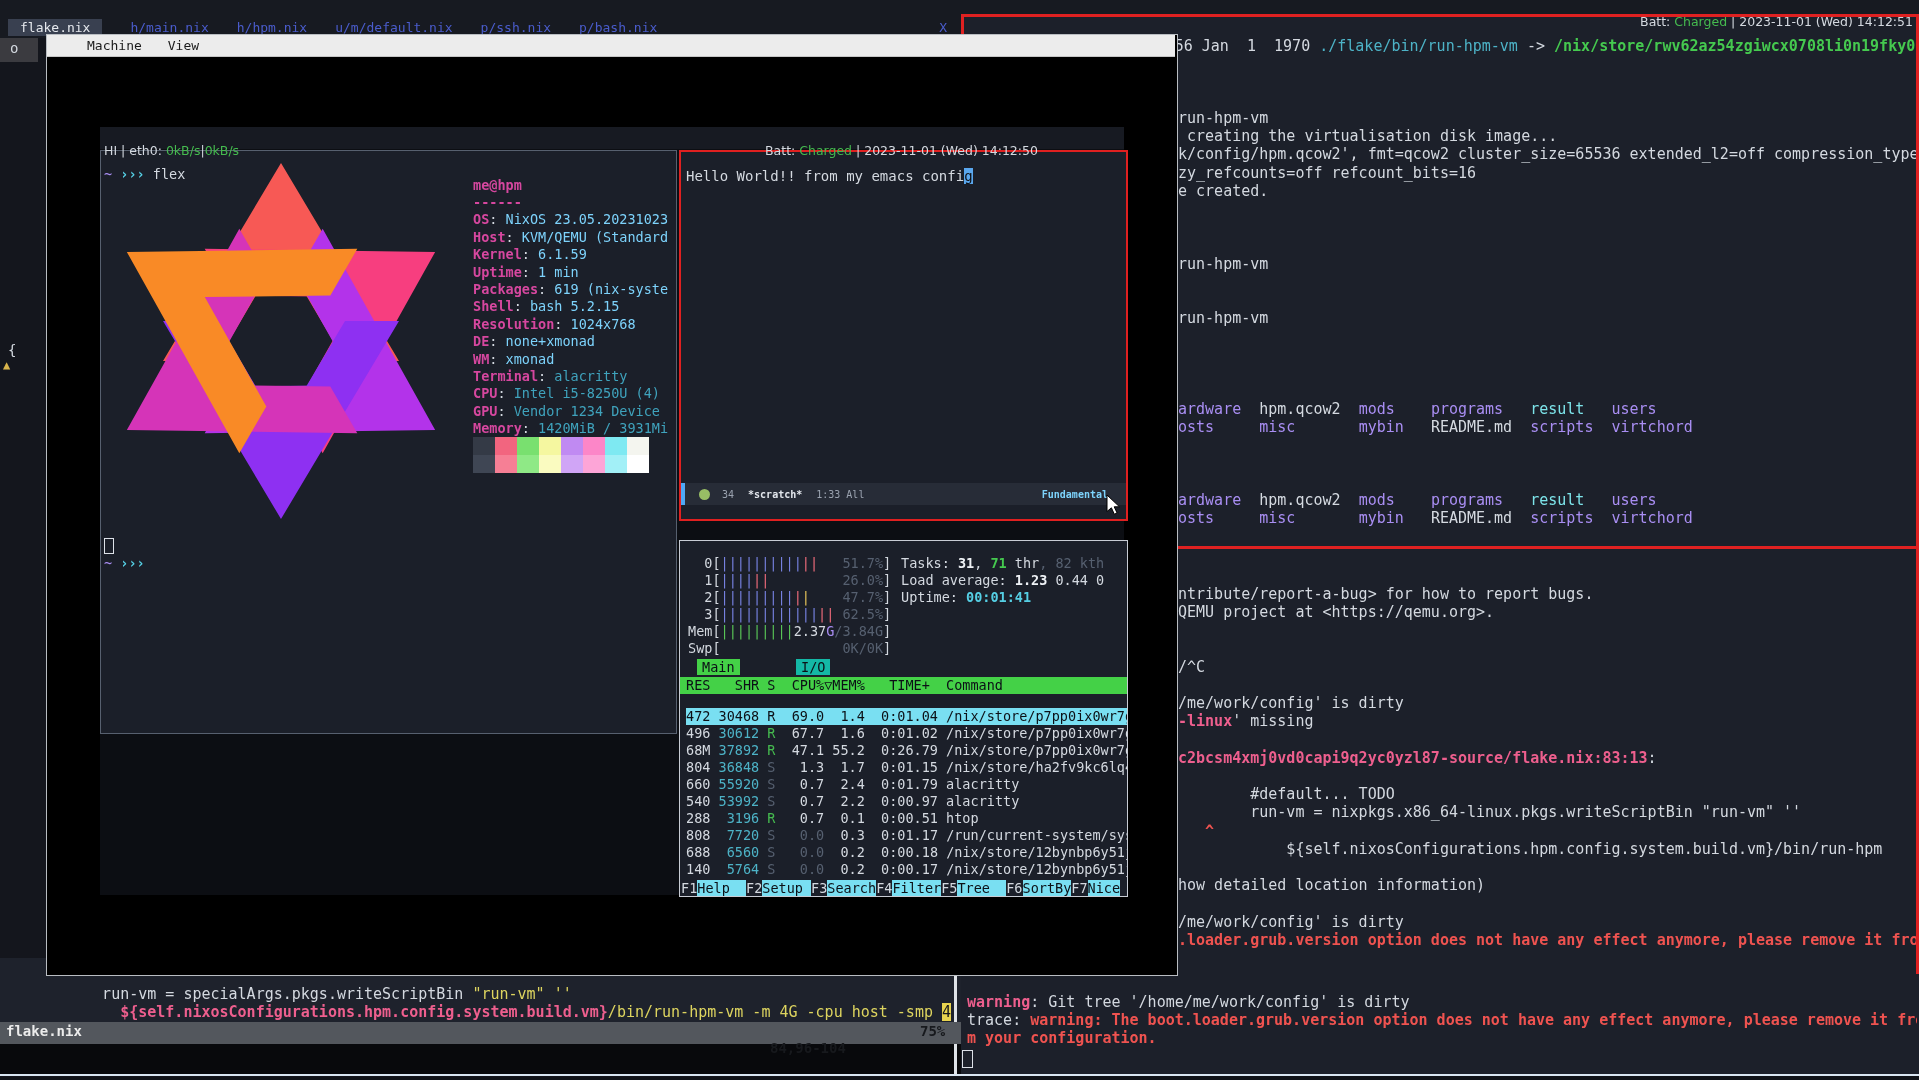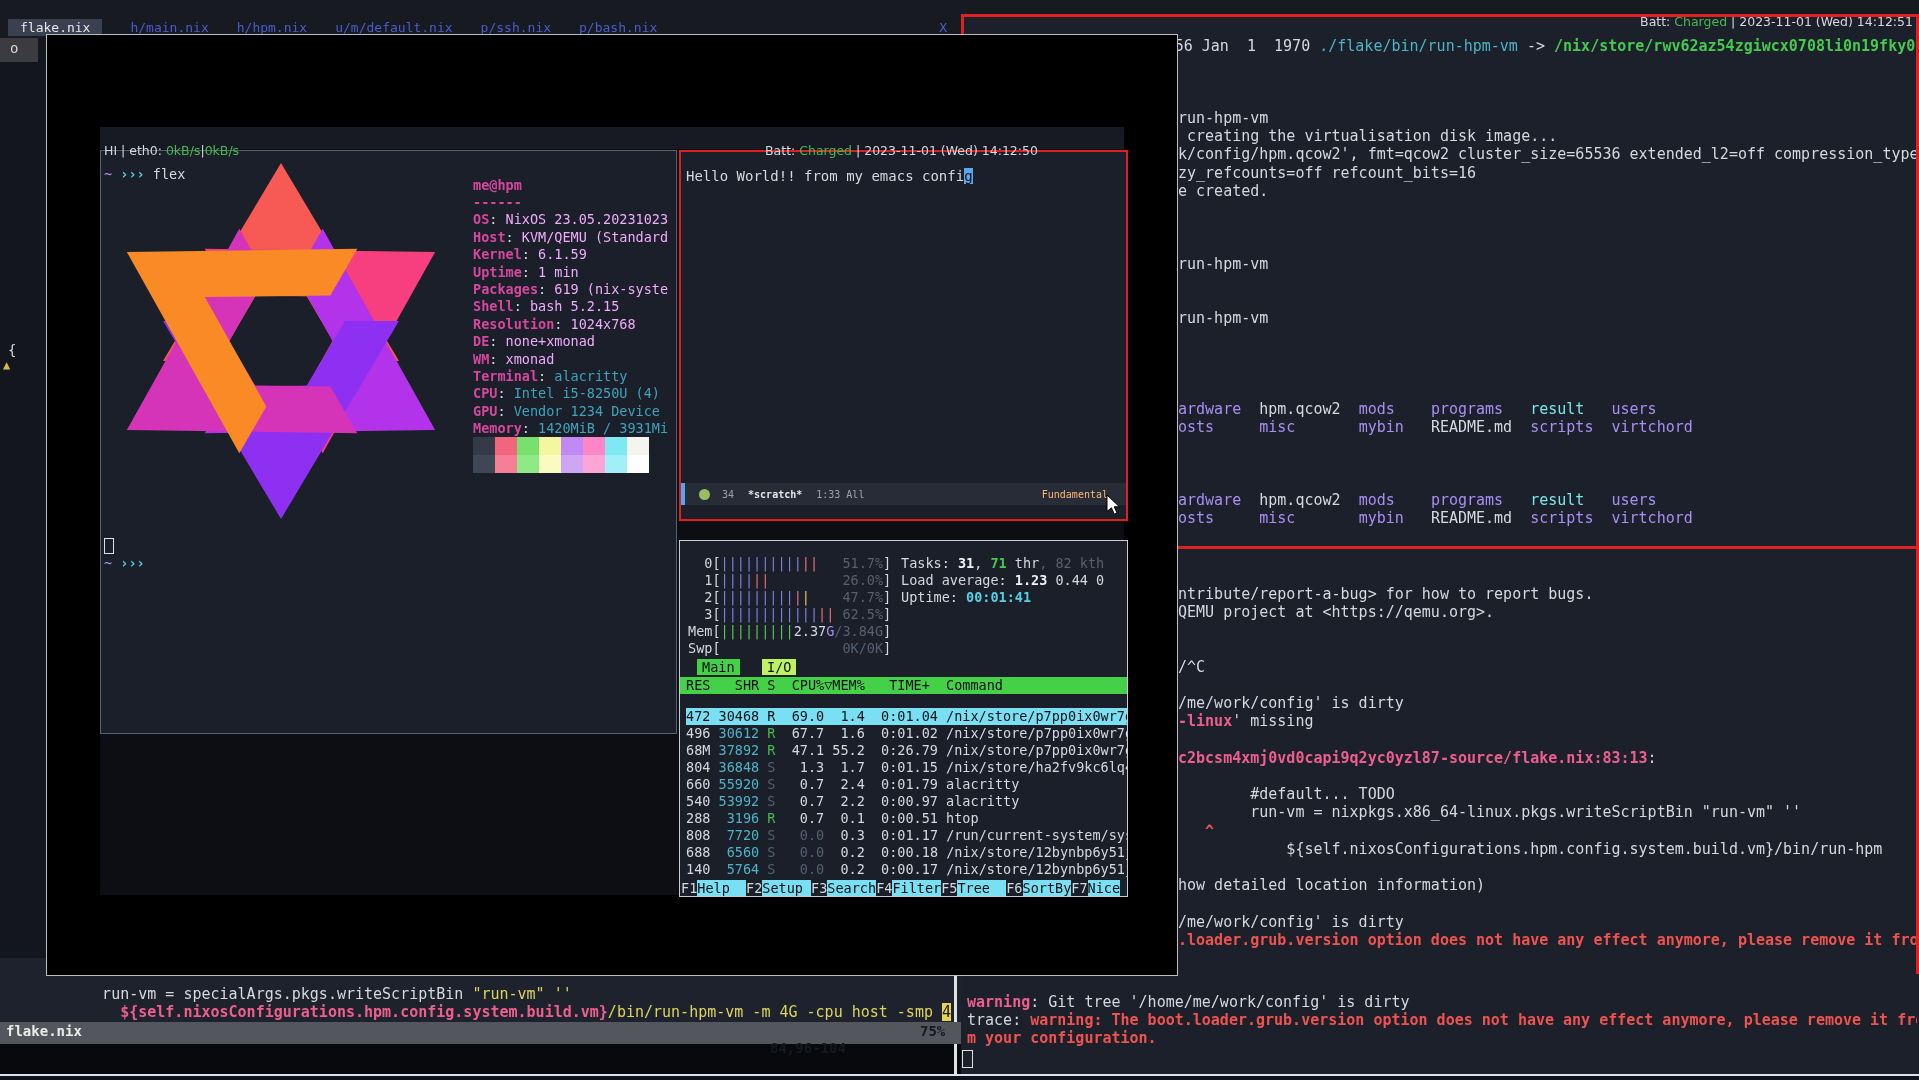--- a/index.html
+++ b/index.html
@@ -10,21 +10,21 @@
   
   .c-w{color:#d4d9e0}.c-wB{color:#eef1f5;font-weight:bold}
   .c-dim{color:#566070}
   .c-grn{color:#45bb4f}.c-grnB{color:#45c94f;font-weight:bold}
   .c-cyn{color:#4db3c7}.c-cynB{color:#55cfe4;font-weight:bold}.c-cynL{color:#7de4ea}
   .c-pur{color:#a98ef3}
   .c-pnk{color:#ee5f8e;font-weight:bold}
   .c-red{color:#ef5350;font-weight:bold}
   .c-yel{color:#ddd45f}
   .c-mag{color:#d6479f;font-weight:bold}
-  .c-mval{color:#f0abfc}.c-tval{color:#3fa3bd}
+  .c-mval{color:#7dd3fc}.c-tval{color:#3fa3bd}
   .c-vcur{background:#e8d34f;color:#16181c}
   .c-fk{background:#79dff2;color:#0c1016}
   .c-ecur{background:#5aa7ee;color:#0d1117}
   
   .lg{position:absolute;white-space:pre;color:#d4d9e0;overflow:hidden;}
   .lg div{min-height:1em;}
   .sel{background:#79dff2;color:#0c1016;display:block;}
   
   #hostbar{left:0;top:0;width:1919px;height:16px;background:#171a21;z-index:2;}
   #g-hostbar-l{left:8px;top:1px;font-size:12.5px;}
@@ -80,27 +80,27 @@
   
   #emacs-win{left:679px;top:150px;width:449px;height:371px;border:2px solid #e02020;background:#1b1f29;box-sizing:border-box;z-index:7;}
   #g-emacs{left:686px;top:154px;width:438px;font-size:14px;z-index:8;}
   #emacs-modeline{left:681px;top:483px;width:445px;height:22px;background:#272c37;z-index:8;
     display:flex;align-items:center;font-size:10px;color:#9ba3b0;}
   #ml-bar{width:4px;height:22px;background:#4fa8f5;}
   #ml-dot{width:11px;height:11px;border-radius:50%;background:#98be65;margin-left:14px;}
   #ml-num{margin-left:12px;}
   #ml-buf{margin-left:14px;color:#e2e6ec;font-weight:bold;}
   #ml-pos{margin-left:14px;}
-  #ml-mode{margin-left:auto;margin-right:18px;color:#fdba74;font-weight:normal;}
+  #ml-mode{margin-left:auto;margin-right:18px;color:#7dd3fc;font-weight:bold;}
   
   #htop-win{left:679px;top:540px;width:449px;height:357px;border:1px solid #c8ccd4;background:#1b1f29;box-sizing:border-box;z-index:7;}
   #g-htop-meters{left:688px;top:541px;width:441px;font-size:13.5px;line-height:17.1px;z-index:8;}
   #g-htop-right{left:901px;top:541px;width:226px;font-size:13.5px;line-height:17.1px;z-index:8;}
   #htop-tab-main{left:697px;top:659px;background:#44d147;color:#0c1016;font-size:13.5px;padding:0 5px;z-index:8;}
-  #htop-tab-io{left:762px;top:659px;background:#bef264;color:#0c1016;font-size:13.5px;padding:0 5px;z-index:8;}
+  #htop-tab-io{left:796px;top:659px;background:#14b8a6;color:#0c1016;font-size:13.5px;padding:0 5px;z-index:8;}
   #htop-header{left:680px;top:677px;width:447px;height:17px;background:#44d147;color:#0c1016;
     font-size:13.5px;white-space:pre;padding-left:6px;box-sizing:border-box;z-index:8;}
   #g-htop-rows{left:686px;top:694px;width:441px;font-size:13.5px;line-height:17.1px;z-index:8;}
   #g-htop-fbar{left:681px;top:866px;width:446px;font-size:13.5px;z-index:8;}
   #mouse{z-index:12;}
   .swatch{width:22px;height:18px;}
 </style>
 </head>
 <body>
 
@@ -145,20 +145,24 @@
   <div class="abs" id="vim-area"></div>
   <pre class="lg" id="g-vim"><div><span class="c-w">    run-vm = specialArgs.pkgs.writeScriptBin </span><span class="c-yel">"run-vm" ''</span></div><div><span class="c-w">      </span><span class="c-pnk">${self.nixosConfigurations.hpm.config.system.build.vm}</span><span class="c-yel">/bin/run-hpm-vm -m 4G -cpu host -smp </span><span class="c-vcur">4</span></div><div><span class="c-w">  </span><span class="c-yel">'';</span></div></pre>
   <div class="abs" id="vim-status">
     <span class="abs" id="vim-file">flake.nix</span>
     <span class="abs" id="vim-pos">84,96-104</span>
     <span class="abs" id="vim-pct">75%</span>
   </div>
   <div class="abs" id="below-vim"></div>
 
   <div class="abs" id="qemu-win"></div>
+  <div class="abs" id="qemu-menubar">
+    <span>Machine</span>
+    <span>View</span>
+  </div>
 
   <div class="abs" id="vm-bg"></div>
   <div class="abs" id="vm-xmobar"></div>
   <pre class="lg sans" id="g-vmbar-l"><div><span class="c-w">HI | eth0: </span><span class="c-grn">0kB/s</span><span class="c-w">|</span><span class="c-grn">0kB/s</span></div></pre>
   <pre class="lg sans" id="g-vmbar-r"><div><span class="c-w">Batt: </span><span class="c-grn">Charged</span><span class="c-w"> | 2023-11-01 (Wed) 14:12:50</span></div></pre>
 
   <div class="abs" id="vm-term"></div>
   <pre class="lg" id="g-prompt1"><div><span class="c-pur">~</span><span class="c-w"> </span><span class="c-cynB">›››</span><span class="c-w"> flex</span></div></pre>
   <svg class="abs" id="nix-logo" width="366" height="366" viewBox="-183 -183 366 366">
     <g>

